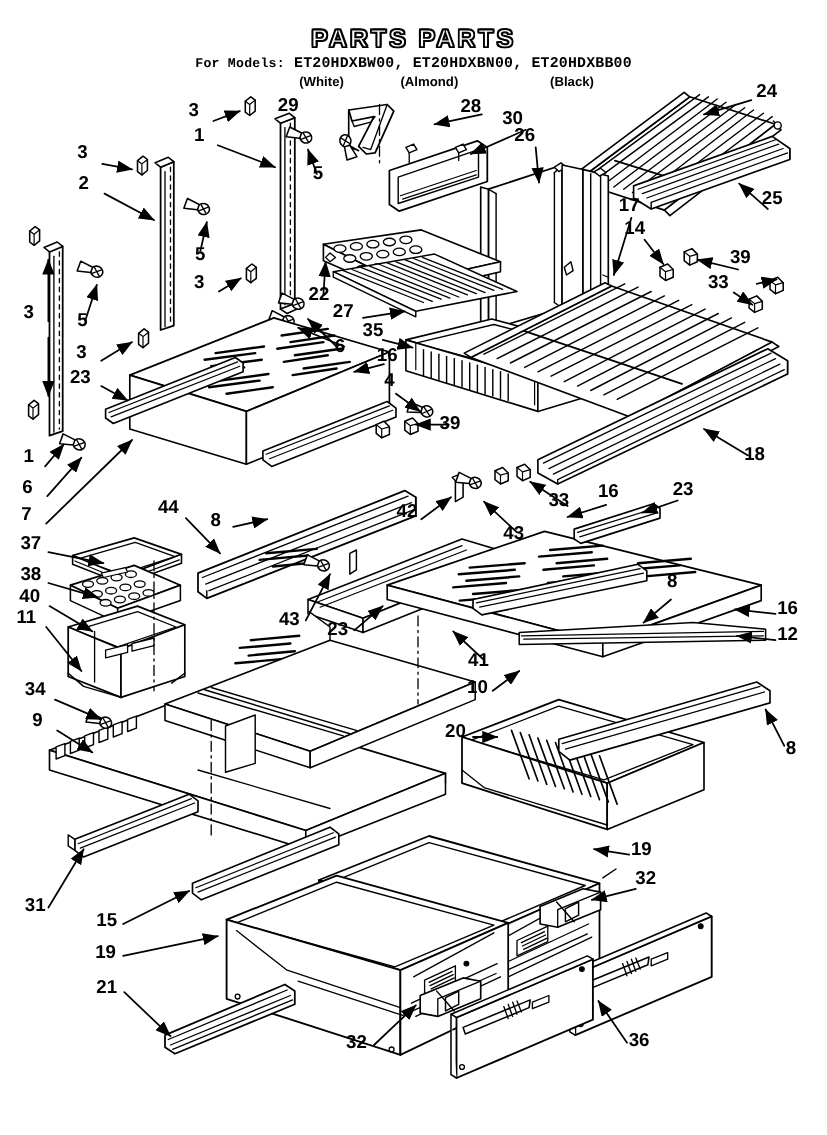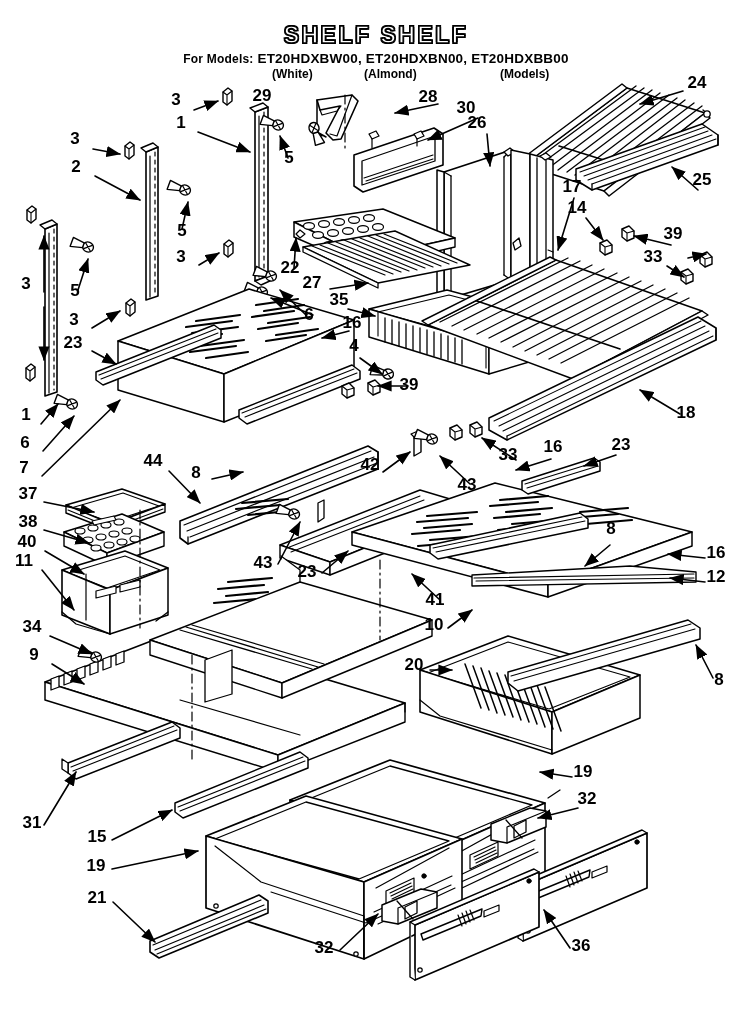--- a/index.html
+++ b/index.html
@@ -2,44 +2,44 @@
 <html><head>
 <meta charset="utf-8">
 <style>
   html,body{margin:0;padding:0;background:#ffffff;}
   body{width:752px;height:1032px;font-family:"Liberation Sans",sans-serif;overflow:hidden;}
   #page{position:relative;width:752px;height:1032px;background:#fff;}
   #title-block{position:absolute;left:0;top:22px;width:752px;text-align:center;}
   #main-title{font-family:"Liberation Sans",sans-serif;font-size:23px;font-weight:bold;letter-spacing:2.5px;
     color:#fff;-webkit-text-stroke:1.4px #000;text-shadow:
       -1px -1px 0 #000, 1px -1px 0 #000, -1px 1px 0 #000, 1px 1px 0 #000;}
-  #models-line{font-family:Liberation Sans, sans-serif;font-size:13.5px;font-weight:bold;
+  #models-line{font-family:Liberation Mono, monospace;font-size:13.5px;font-weight:bold;
     letter-spacing:.2px;color:#000;margin-top:2px;}
   #models-label{font-size:12px;font-weight:bold;}
   #colors-line{position:relative;height:16px;margin-top:1px;padding-left:28px;}
   .color-name{position:absolute;font-size:12px;font-weight:bold;color:#000;}
   #diagram{position:absolute;left:0;top:0;width:752px;height:1032px;}
   .cal{font-family:"Liberation Sans",sans-serif;font-size:17px;font-weight:bold;fill:#000;}
   svg{display:block;}
 </style>
 </head>
 <body>
 
 <div id="page">
 
   <div id="title-block">
-    <div id="main-title">SHELF SHELF</div>
+    <div id="main-title">PARTS PARTS</div>
     <div id="models-line">
       <span id="models-label">For Models:</span>
       <span>ET20HDXBW00, ET20HDXBN00, ET20HDXBB00</span>
     </div>
     <div id="colors-line">
       <span class="color-name" id="cn0" style="left: 272px;">(White)</span>
       <span class="color-name" id="cn1" style="left: 364px;">(Almond)</span>
-      <span class="color-name" id="cn2" style="left: 500px;">(Models)</span>
+      <span class="color-name" id="cn2" style="left: 500px;">(Black)</span>
     </div>
   </div>
 
   <svg id="diagram" viewBox="0 0 752 1032">
     <defs>
       <marker id="ah" markerWidth="9" markerHeight="7" refX="8.5" refY="3.5" orient="auto">
         <polygon points="0,0 9,3.5 0,7" fill="#000"></polygon>
       </marker>
       <pattern id="wiregrid" width="9" height="9" patternUnits="userSpaceOnUse" patternTransform="rotate(-20)">
         <path d="M0 0 L0 9" stroke="#000" stroke-width="1.3" fill="none"></path>

